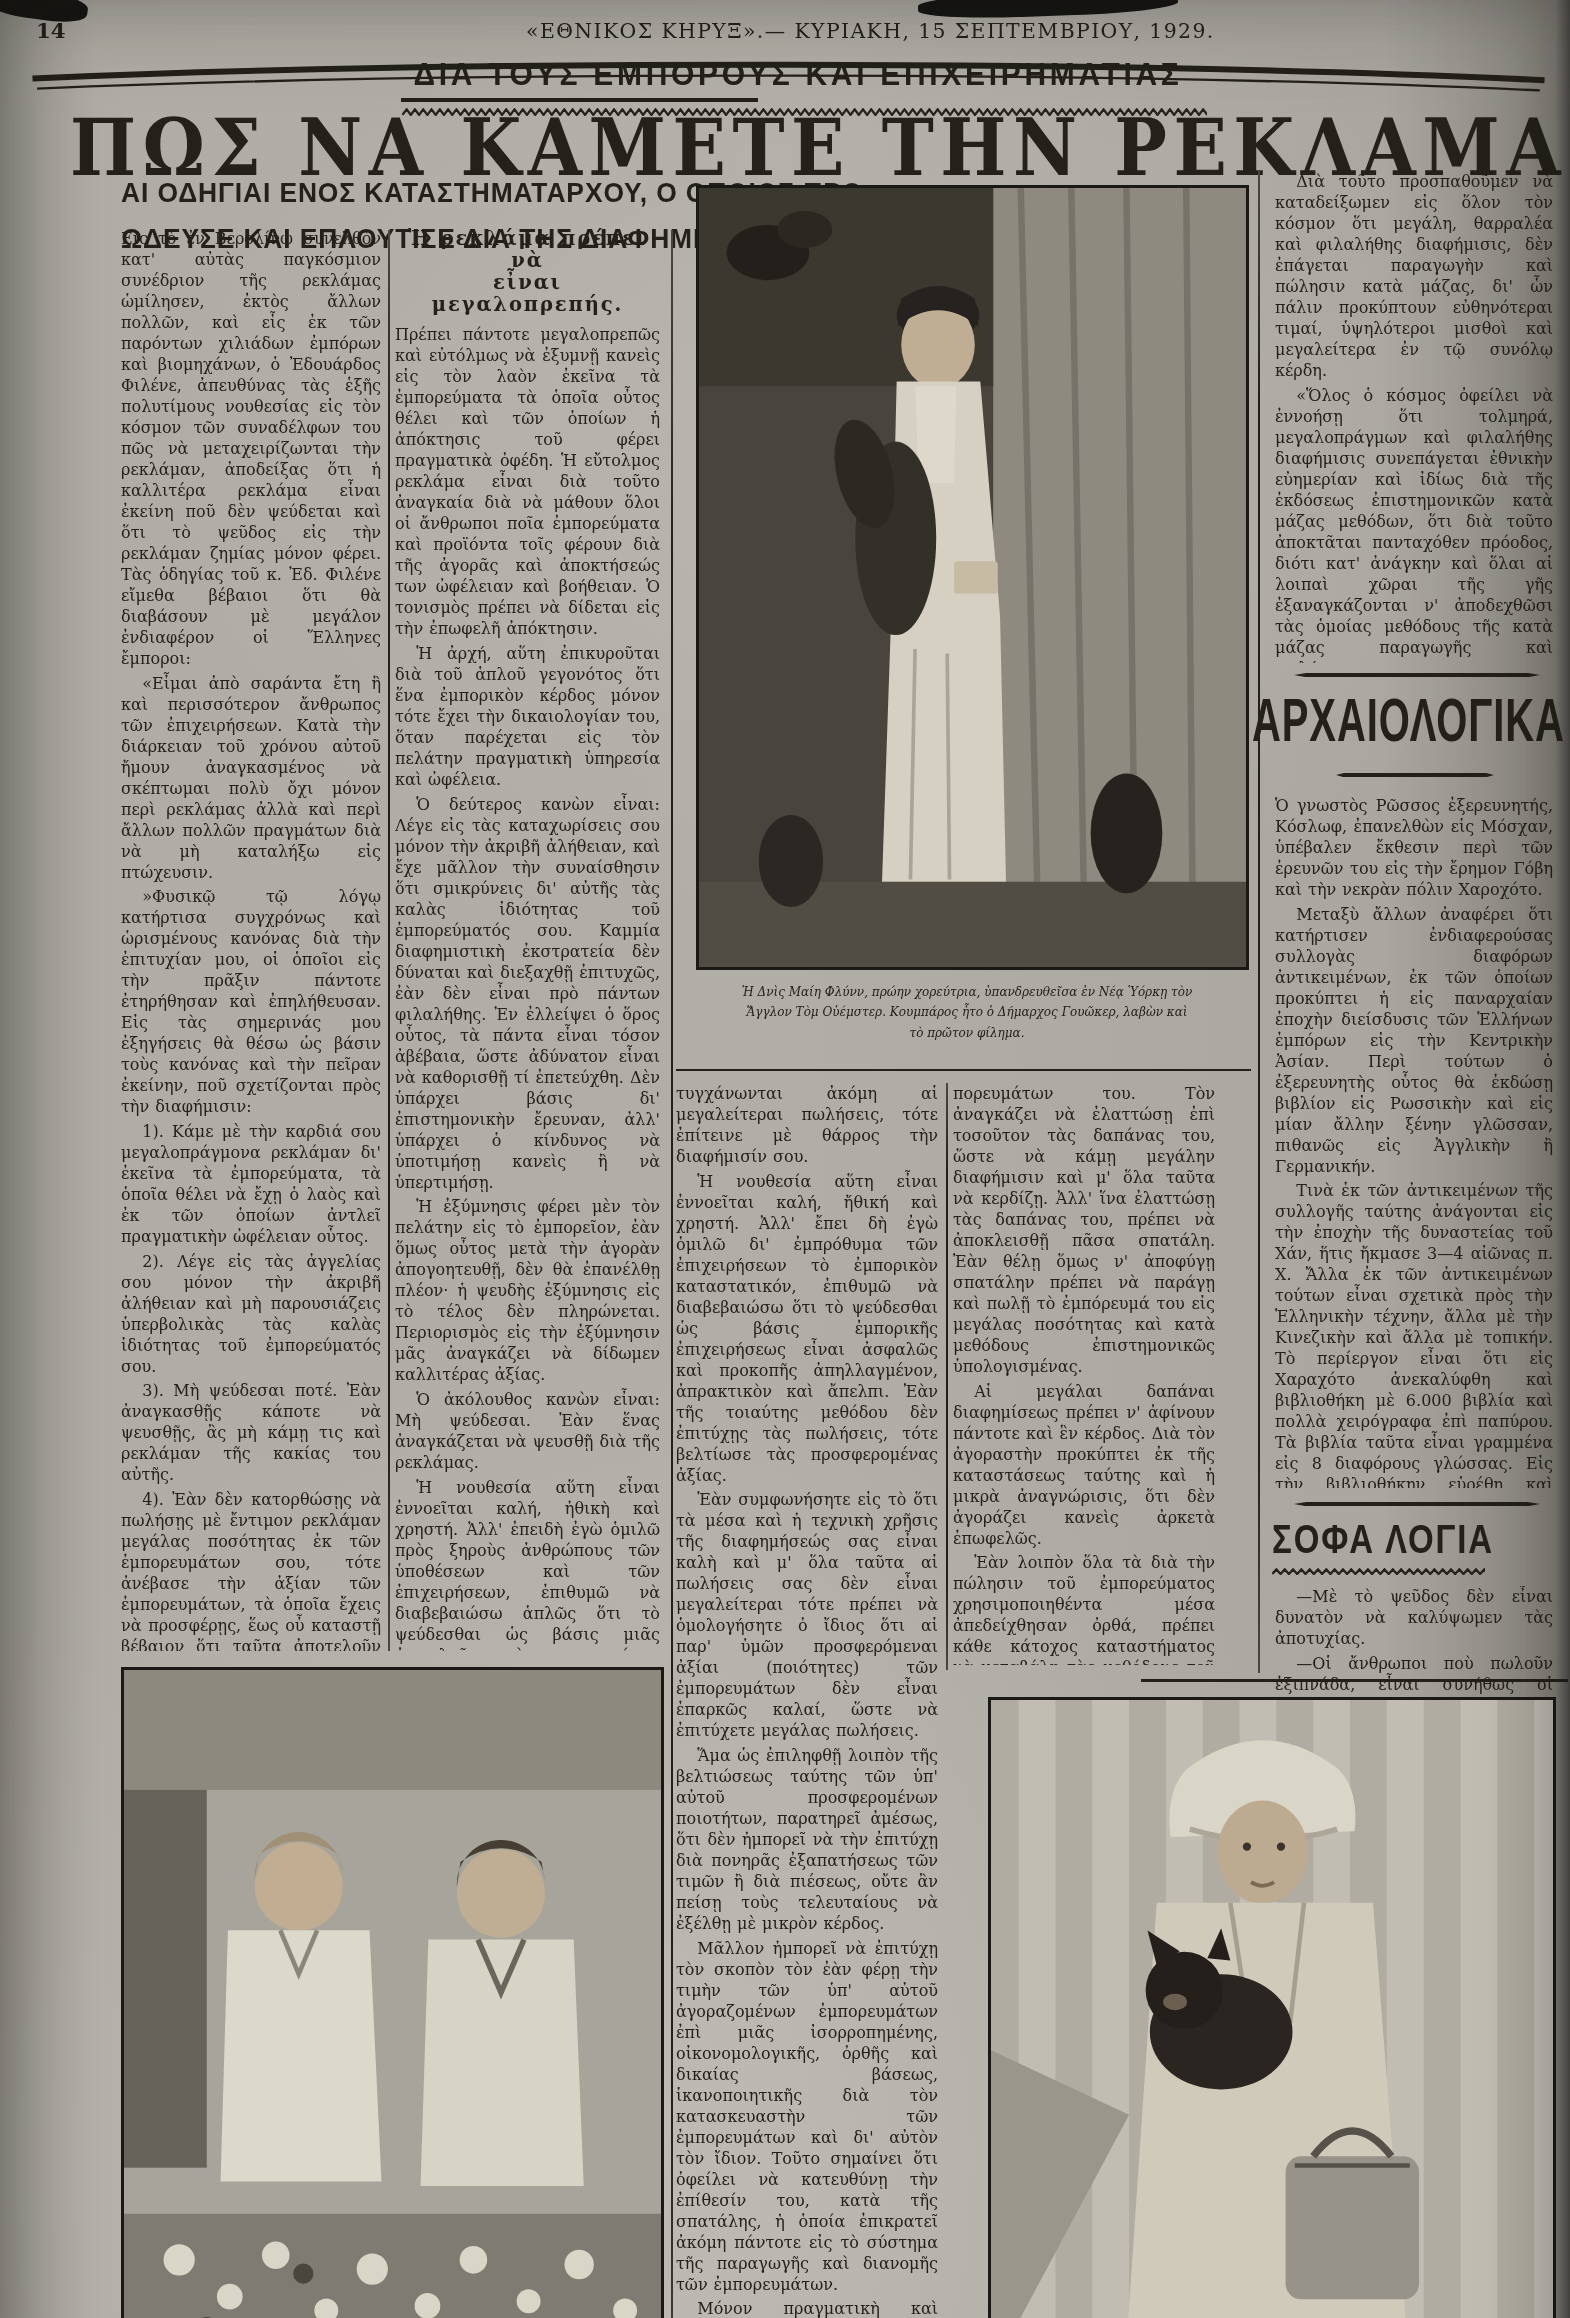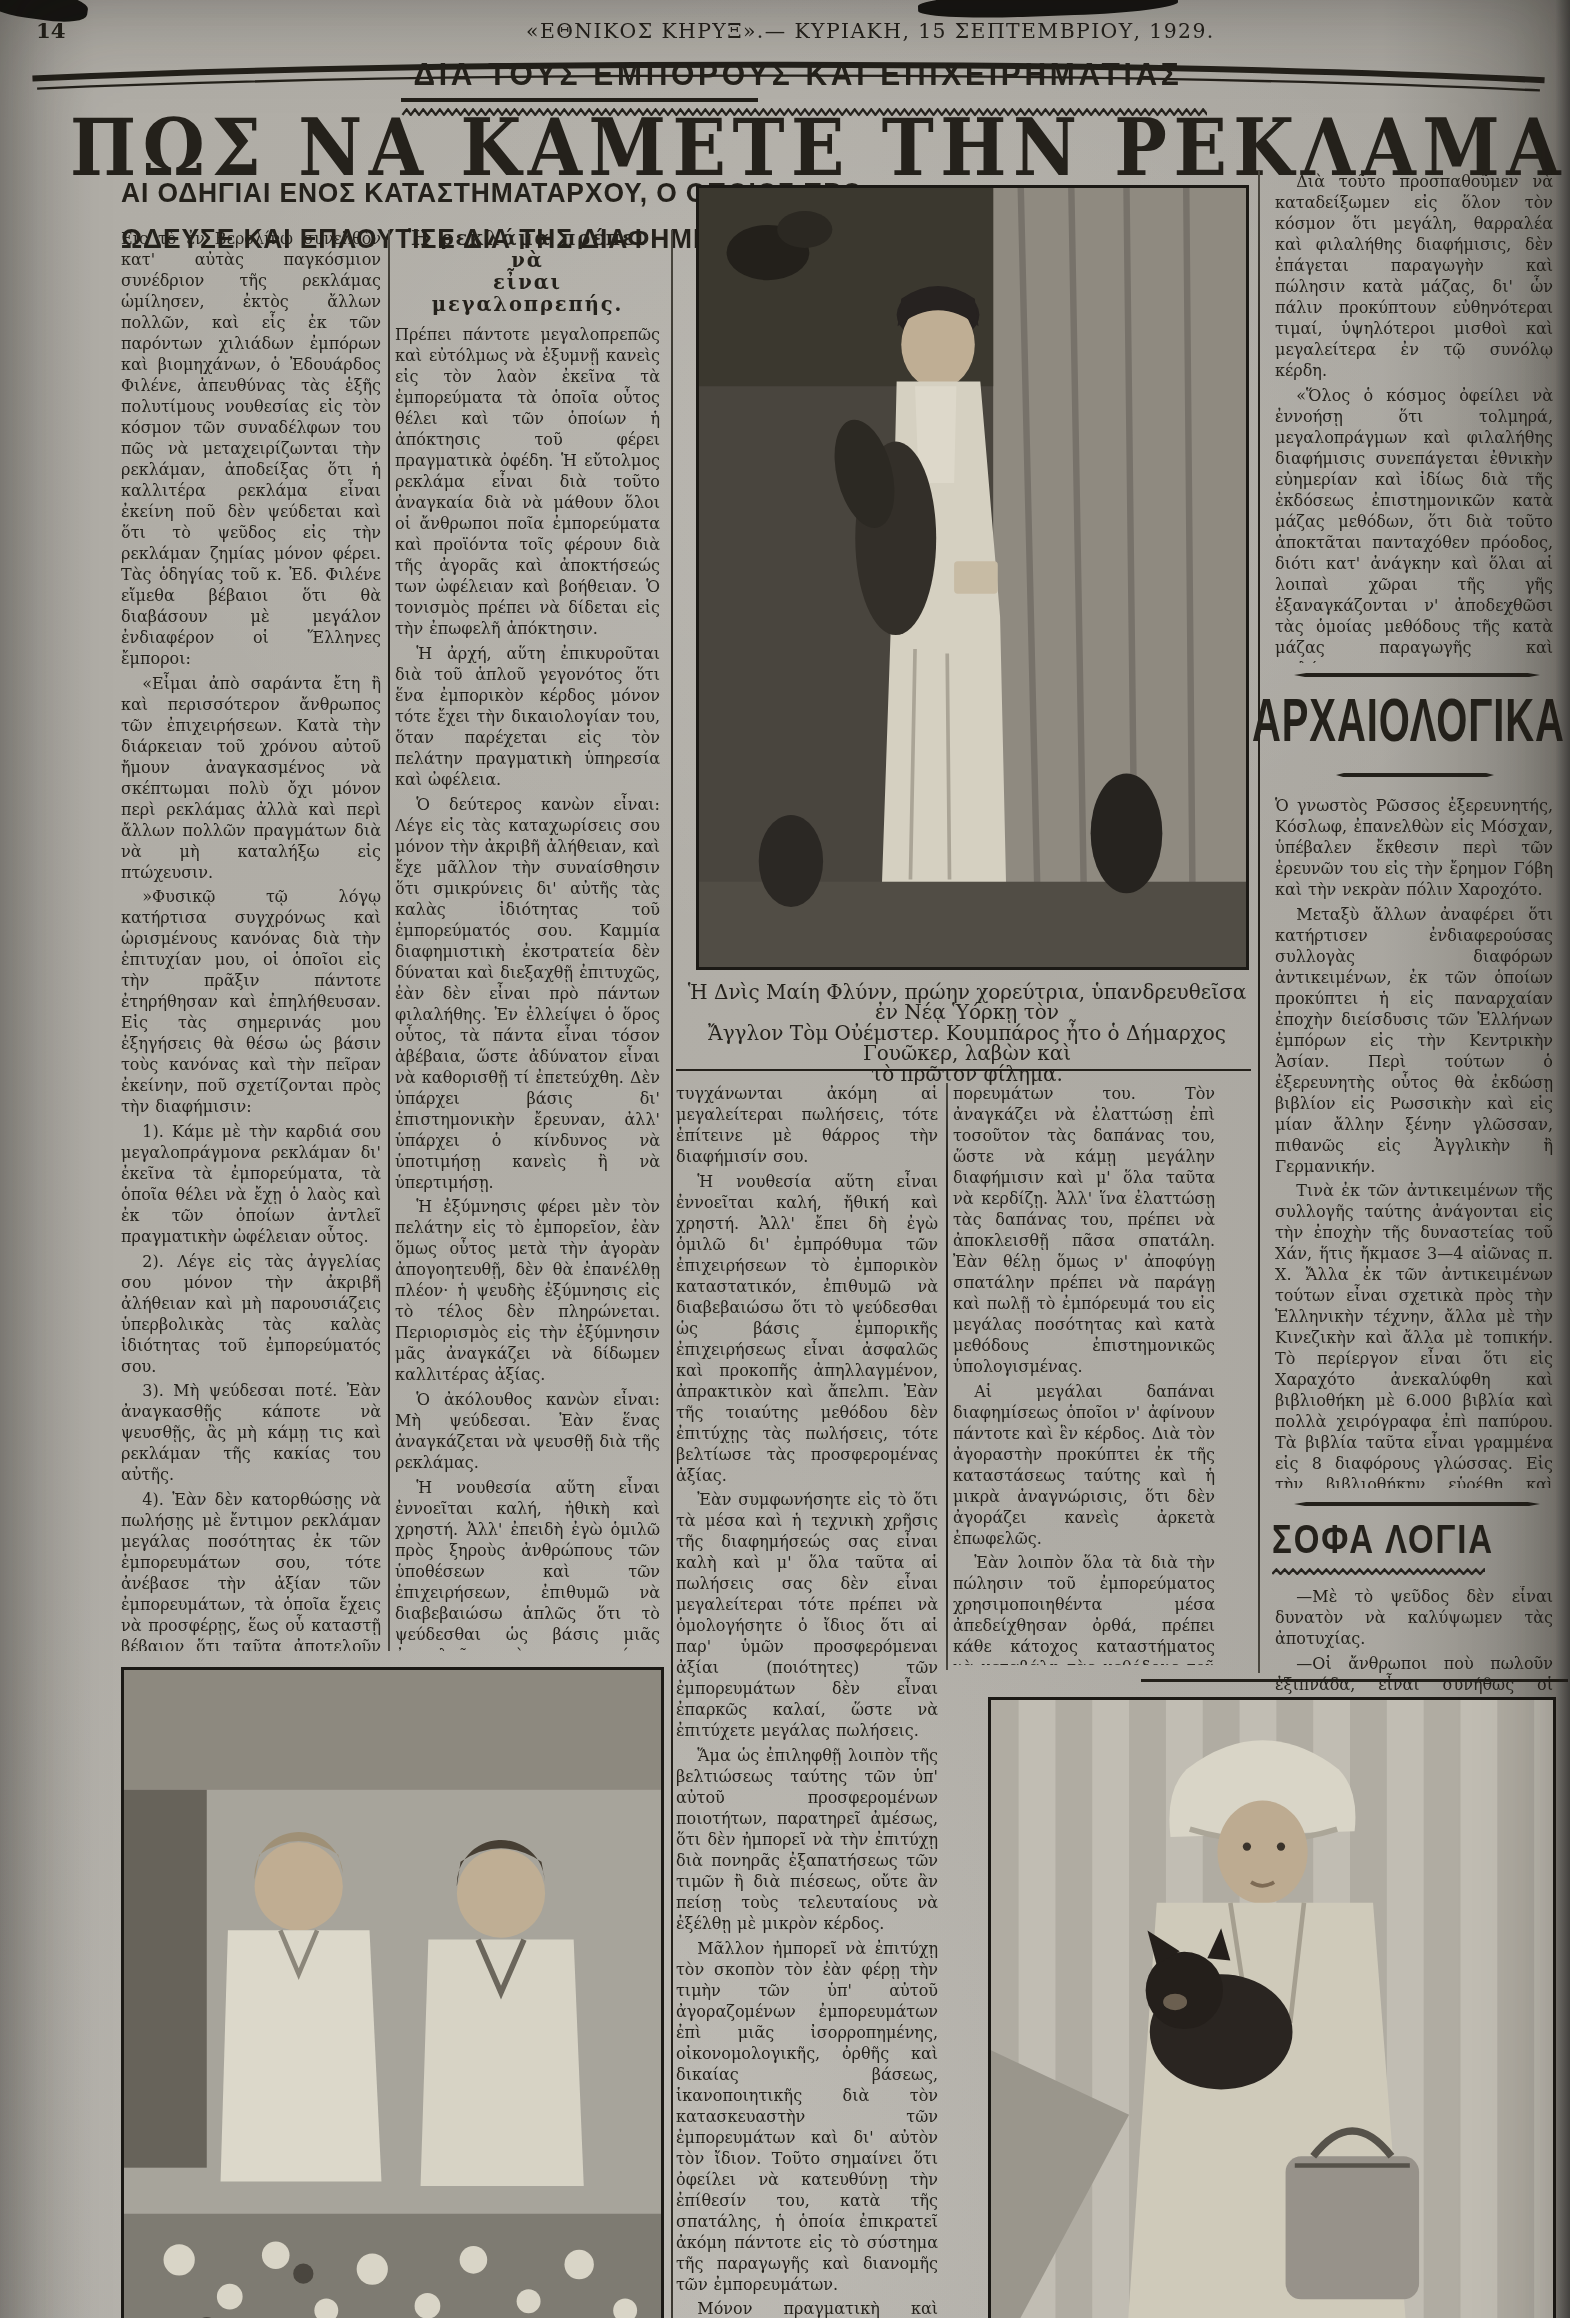--- a/index.html
+++ b/index.html
@@ -25,21 +25,21 @@
     transform:scaleY(1.12);transform-origin:top;font-family:"DejaVu Serif",serif;}
   .subhead{font-family:"Liberation Sans",sans-serif;font-weight:bold;font-size:26.4px;
     letter-spacing:0.9px;line-height:43px;white-space:nowrap;transform:scaleY(1.05);}
   .col{position:absolute;text-align:justify;font-size:16px;line-height:21px;overflow:hidden;
     word-spacing:0.9px;}
   .col p{margin:0 0 3.7px;text-indent:21.3px;}
   .col p.noind{text-indent:0;}
   .c2head{font-weight:bold;font-size:19.5px;text-align:center;line-height:22px;margin:0 0 8.3px;
     letter-spacing:1.9px;}
   .photo{position:absolute;border:3.2px solid #1b1915;box-sizing:border-box;background:#77746c;}
-  .caption{position:absolute;font-size:20px;line-height:20.4px;text-align:center;}
+  .caption{position:absolute;font-size:12px;line-height:20.4px;text-align:center;font-style:italic;}
   .arch-title{font-family:"Liberation Sans",sans-serif;font-weight:bold;font-size:40px;
     letter-spacing:0.9px;transform:scaleY(1.55);transform-origin:center;text-align:center;white-space:nowrap;}
   .sofa-title{font-family:"Liberation Sans",sans-serif;font-weight:bold;font-size:33px;
     letter-spacing:1.9px;transform:scaleY(1.25);}
 </style>
 </head>
 <body>
 
 <div class="page">
 
@@ -128,21 +128,21 @@
     <p class="noind">τυγχάνωνται ἀκόμη αἱ μεγαλείτεραι πωλήσεις, τότε ἐπίτεινε μὲ θάρρος τὴν διαφήμισίν σου.</p>
     <p>Ἡ νουθεσία αὕτη εἶναι ἐννοεῖται καλή, ἤθική καὶ χρηστή. Ἀλλ' ἔπει δὴ ἐγὼ ὁμιλῶ δι' ἐμπρόθυμα τῶν ἐπιχειρήσεων τὸ ἐμπορικὸν καταστατικόν, ἐπιθυμῶ νὰ διαβεβαιώσω ὅτι τὸ ψεύδεσθαι ὡς βάσις ἐμπορικῆς ἐπιχειρήσεως εἶναι ἀσφαλῶς καὶ προκοπῆς ἀπηλλαγμένον, ἀπρακτικὸν καὶ ἄπελπι. Ἐὰν τῆς τοιαύτης μεθόδου δὲν ἐπιτύχῃς τὰς πωλήσεις, τότε βελτίωσε τὰς προσφερομένας ἀξίας.</p>
     <p>Ἐὰν συμφωνήσητε εἰς τὸ ὅτι τὰ μέσα καὶ ἡ τεχνικὴ χρῆσις τῆς διαφημήσεώς σας εἶναι καλὴ καὶ μ' ὅλα ταῦτα αἱ πωλήσεις σας δὲν εἶναι μεγαλείτεραι τότε πρέπει νὰ ὁμολογήσητε ὁ ἴδιος ὅτι αἱ παρ' ὑμῶν προσφερόμεναι ἀξίαι (ποιότητες) τῶν ἐμπορευμάτων δὲν εἶναι ἐπαρκῶς καλαί, ὥστε νὰ ἐπιτύχετε μεγάλας πωλήσεις.</p>
     <p>Ἅμα ὡς ἐπιληφθῇ λοιπὸν τῆς βελτιώσεως ταύτης τῶν ὑπ' αὐτοῦ προσφερομένων ποιοτήτων, παρατηρεῖ ἀμέσως, ὅτι δὲν ἠμπορεῖ νὰ τὴν ἐπιτύχῃ διὰ πονηρᾶς ἐξαπατήσεως τῶν τιμῶν ἢ διὰ πιέσεως, οὔτε ἂν πείσῃ τοὺς τελευταίους νὰ ἐξέλθῃ μὲ μικρὸν κέρδος.</p>
     <p>Μᾶλλον ἠμπορεῖ νὰ ἐπιτύχῃ τὸν σκοπὸν τὸν ἐὰν φέρῃ τὴν τιμὴν τῶν ὑπ' αὐτοῦ ἀγοραζομένων ἐμπορευμάτων ἐπὶ μιᾶς ἰσορροπημένης, οἰκονομολογικῆς, ὀρθῆς καὶ δικαίας βάσεως, ἱκανοποιητικῆς διὰ τὸν κατασκευαστὴν τῶν ἐμπορευμάτων καὶ δι' αὐτὸν τὸν ἴδιον. Τοῦτο σημαίνει ὅτι ὀφείλει νὰ κατευθύνῃ τὴν ἐπίθεσίν του, κατὰ τῆς σπατάλης, ἡ ὁποία ἐπικρατεῖ ἀκόμη πάντοτε εἰς τὸ σύστημα τῆς παραγωγῆς καὶ διανομῆς τῶν ἐμπορευμάτων.</p>
     <p>Μόνον πραγματικὴ καὶ γενικὴ εὐημερία — καὶ ὄχι τυχὸν ἐπισωρευμένος πλοῦτος — δύναται νὰ καταστήσῃ δυνατὴν καὶ διατηρήσῃ μίαν τοιαύτην μεγάλην καὶ φιλαλήθη διαφήμισιν. Τοῦτο ἀναγκάζει τὸν ἐξυμνητὴν νὰ προσέξῃ εἰς τὴν ἐσωτερικὴν ἀξίαν τῶν ἐμ-</p>
   </div>
 
   <div class="col" style="left:953px;top:1083px;width:262px;height:582px;">
     <p class="noind">πορευμάτων του. Τὸν ἀναγκάζει νὰ ἐλαττώσῃ ἐπὶ τοσοῦτον τὰς δαπάνας του, ὥστε νὰ κάμῃ μεγάλην διαφήμισιν καὶ μ' ὅλα ταῦτα νὰ κερδίζῃ. Ἀλλ' ἵνα ἐλαττώσῃ τὰς δαπάνας του, πρέπει νὰ ἀποκλεισθῇ πᾶσα σπατάλη. Ἐὰν θέλῃ ὅμως ν' ἀποφύγῃ σπατάλην πρέπει νὰ παράγῃ καὶ πωλῇ τὸ ἐμπόρευμά του εἰς μεγάλας ποσότητας καὶ κατὰ μεθόδους ἐπιστημονικῶς ὑπολογισμένας.</p>
-    <p>Αἱ μεγάλαι δαπάναι διαφημίσεως ὁποῖοι ν' ἀφίνουν πάντοτε καὶ ἓν κέρδος. Διὰ τὸν ἀγοραστὴν προκύπτει ἐκ τῆς καταστάσεως ταύτης καὶ ἡ μικρὰ ἀναγνώρισις, ὅτι δὲν ἀγοράζει κανεὶς ἀρκετὰ ἐπωφελῶς.</p>
+    <p>Αἱ μεγάλαι δαπάναι διαφημίσεως πρέπει ν' ἀφίνουν πάντοτε καὶ ἓν κέρδος. Διὰ τὸν ἀγοραστὴν προκύπτει ἐκ τῆς καταστάσεως ταύτης καὶ ἡ μικρὰ ἀναγνώρισις, ὅτι δὲν ἀγοράζει κανεὶς ἀρκετὰ ἐπωφελῶς.</p>
     <p>Ἐὰν λοιπὸν ὅλα τὰ διὰ τὴν πώλησιν τοῦ ἐμπορεύματος χρησιμοποιηθέντα μέσα ἀπεδείχθησαν ὀρθά, πρέπει κάθε κάτοχος καταστήματος νὰ μεταβάλῃ τὰς μεθόδους τοῦ ἐμπορεύεσθαι.</p>
   </div>
 
   <div class="col" style="left:1275px;top:171px;width:278px;height:492px;">
     <p>Διὰ τοῦτο προσπαθοῦμεν νὰ καταδείξωμεν εἰς ὅλον τὸν κόσμον ὅτι μεγάλη, θαρραλέα καὶ φιλαλήθης διαφήμισις, δὲν ἐπάγεται παραγωγὴν καὶ πώλησιν κατὰ μάζας, δι' ὧν πάλιν προκύπτουν εὐθηνότεραι τιμαί, ὑψηλότεροι μισθοὶ καὶ μεγαλείτερα ἐν τῷ συνόλῳ κέρδη.</p>
     <p>«Ὅλος ὁ κόσμος ὀφείλει νὰ ἐννοήσῃ ὅτι τολμηρά, μεγαλοπράγμων καὶ φιλαλήθης διαφήμισις συνεπάγεται ἐθνικὴν εὐημερίαν καὶ ἰδίως διὰ τῆς ἐκδόσεως ἐπιστημονικῶν κατὰ μάζας μεθόδων, ὅτι διὰ τοῦτο ἀποκτᾶται πανταχόθεν πρόοδος, διότι κατ' ἀνάγκην καὶ ὅλαι αἱ λοιπαὶ χῶραι τῆς γῆς ἐξαναγκάζονται ν' ἀποδεχθῶσι τὰς ὁμοίας μεθόδους τῆς κατὰ μάζας παραγωγῆς καὶ πωλήσεως».</p>
   </div>
 
   <div class="abs taper" style="left:1294px;top:673px;width:246px;"></div>
   <div class="abs arch-title" style="left:1252px;top:698px;width:325px;">ΑΡΧΑΙΟΛΟΓΙΚΑ ΕΥΡΗΜΑΤΑ</div>

